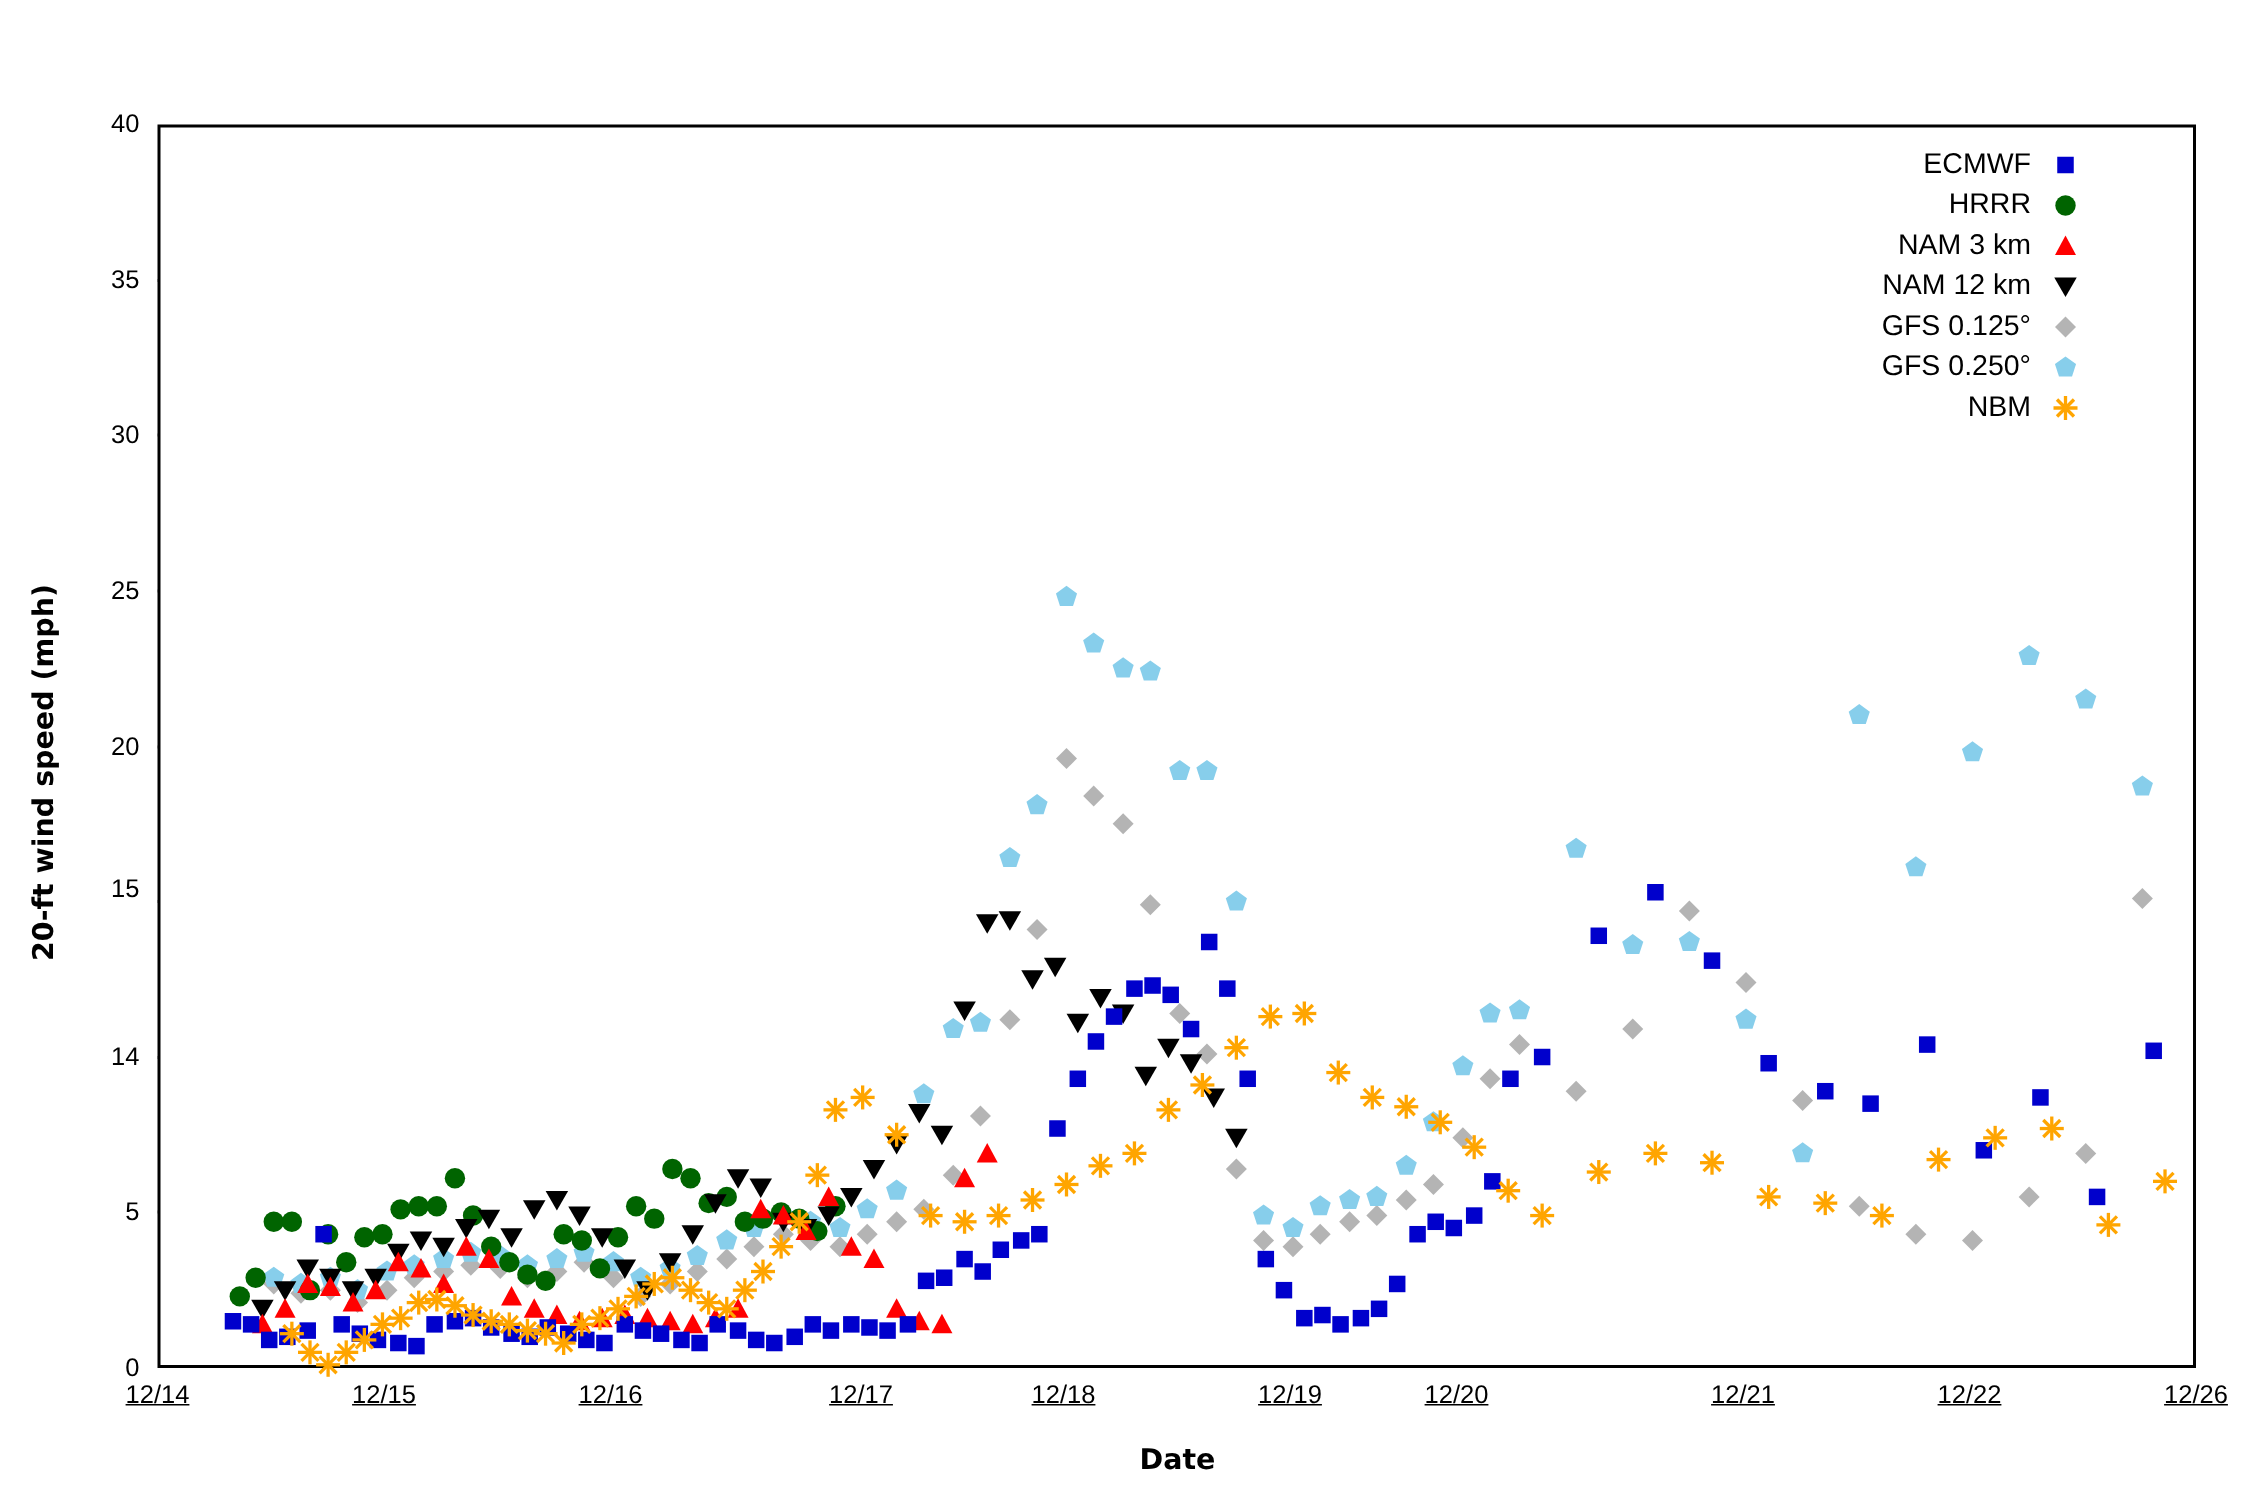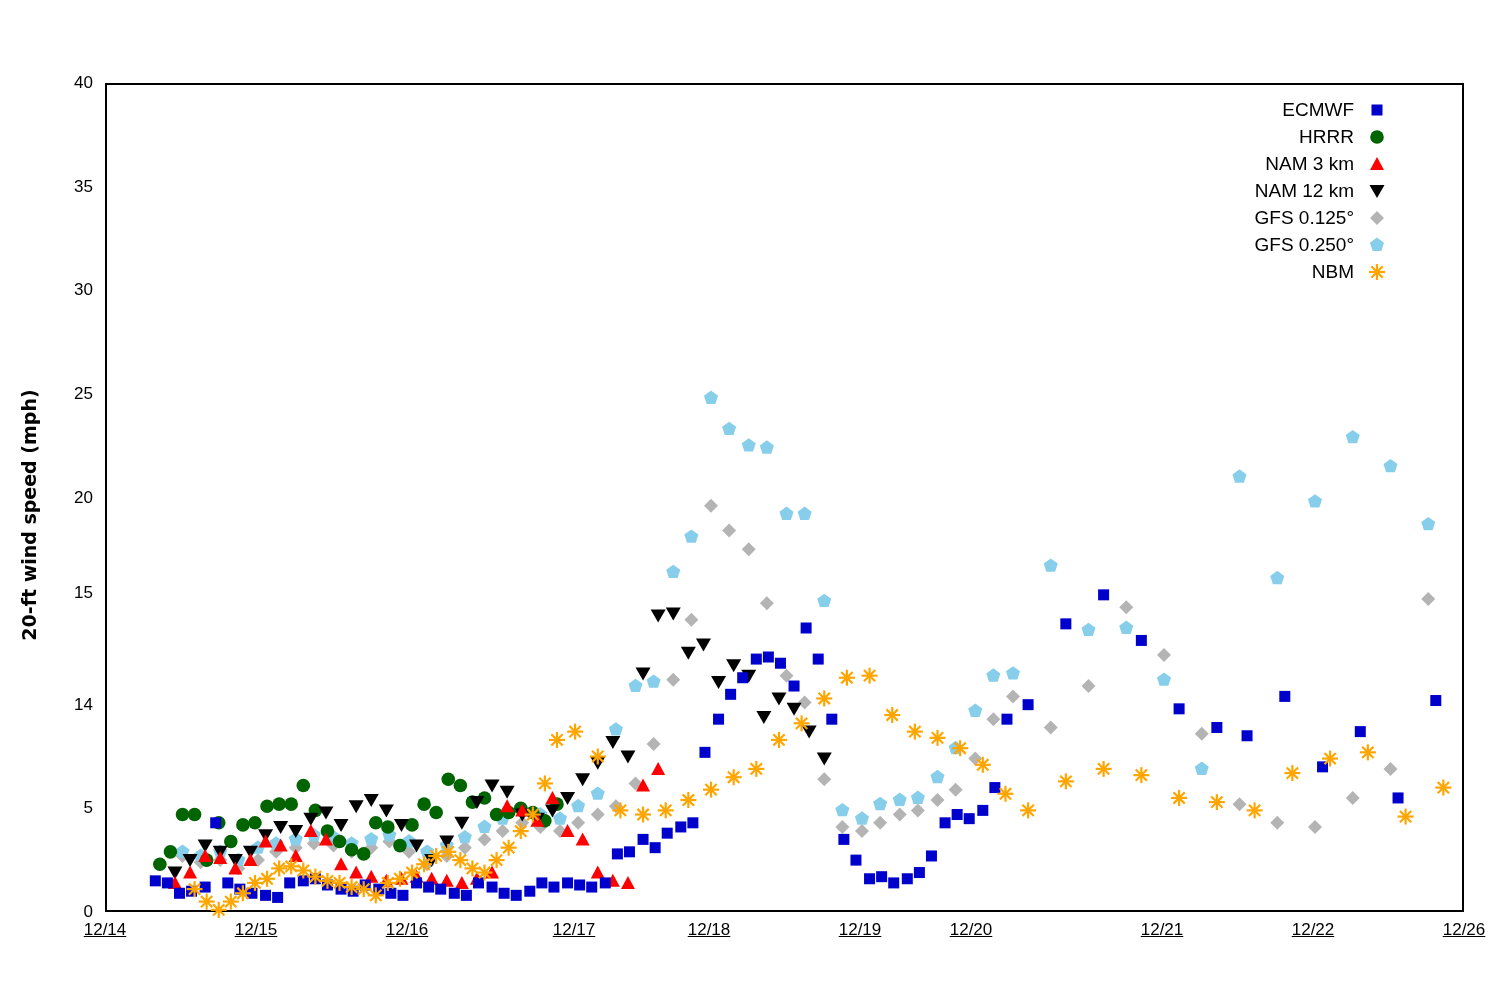--- a/index.html
+++ b/index.html
@@ -33,20 +33,21 @@
 </head>
 <body>
 
 <div id="stage">
 
 
   <div id="ylabel">
     <span>20-ft wind speed (mph)</span>
   </div>
 
+  <div id="xlabel">Date</div>
 
   <div id="yticks-host">
       <div class="ytick" style="top: 912px;">0</div>
       <div class="ytick" style="top: 808.375px;">5</div>
       <div class="ytickmark" style="top: 808.375px;"></div>
       <div class="ytick" style="top: 704.75px;">14</div>
       <div class="ytickmark" style="top: 704.75px;"></div>
       <div class="ytick" style="top: 581px; margin-top: 12px;">15</div>
       <div class="ytickmark" style="top: 601.125px;"></div>
       <div class="ytick" style="top: 497.5px;">20</div>

